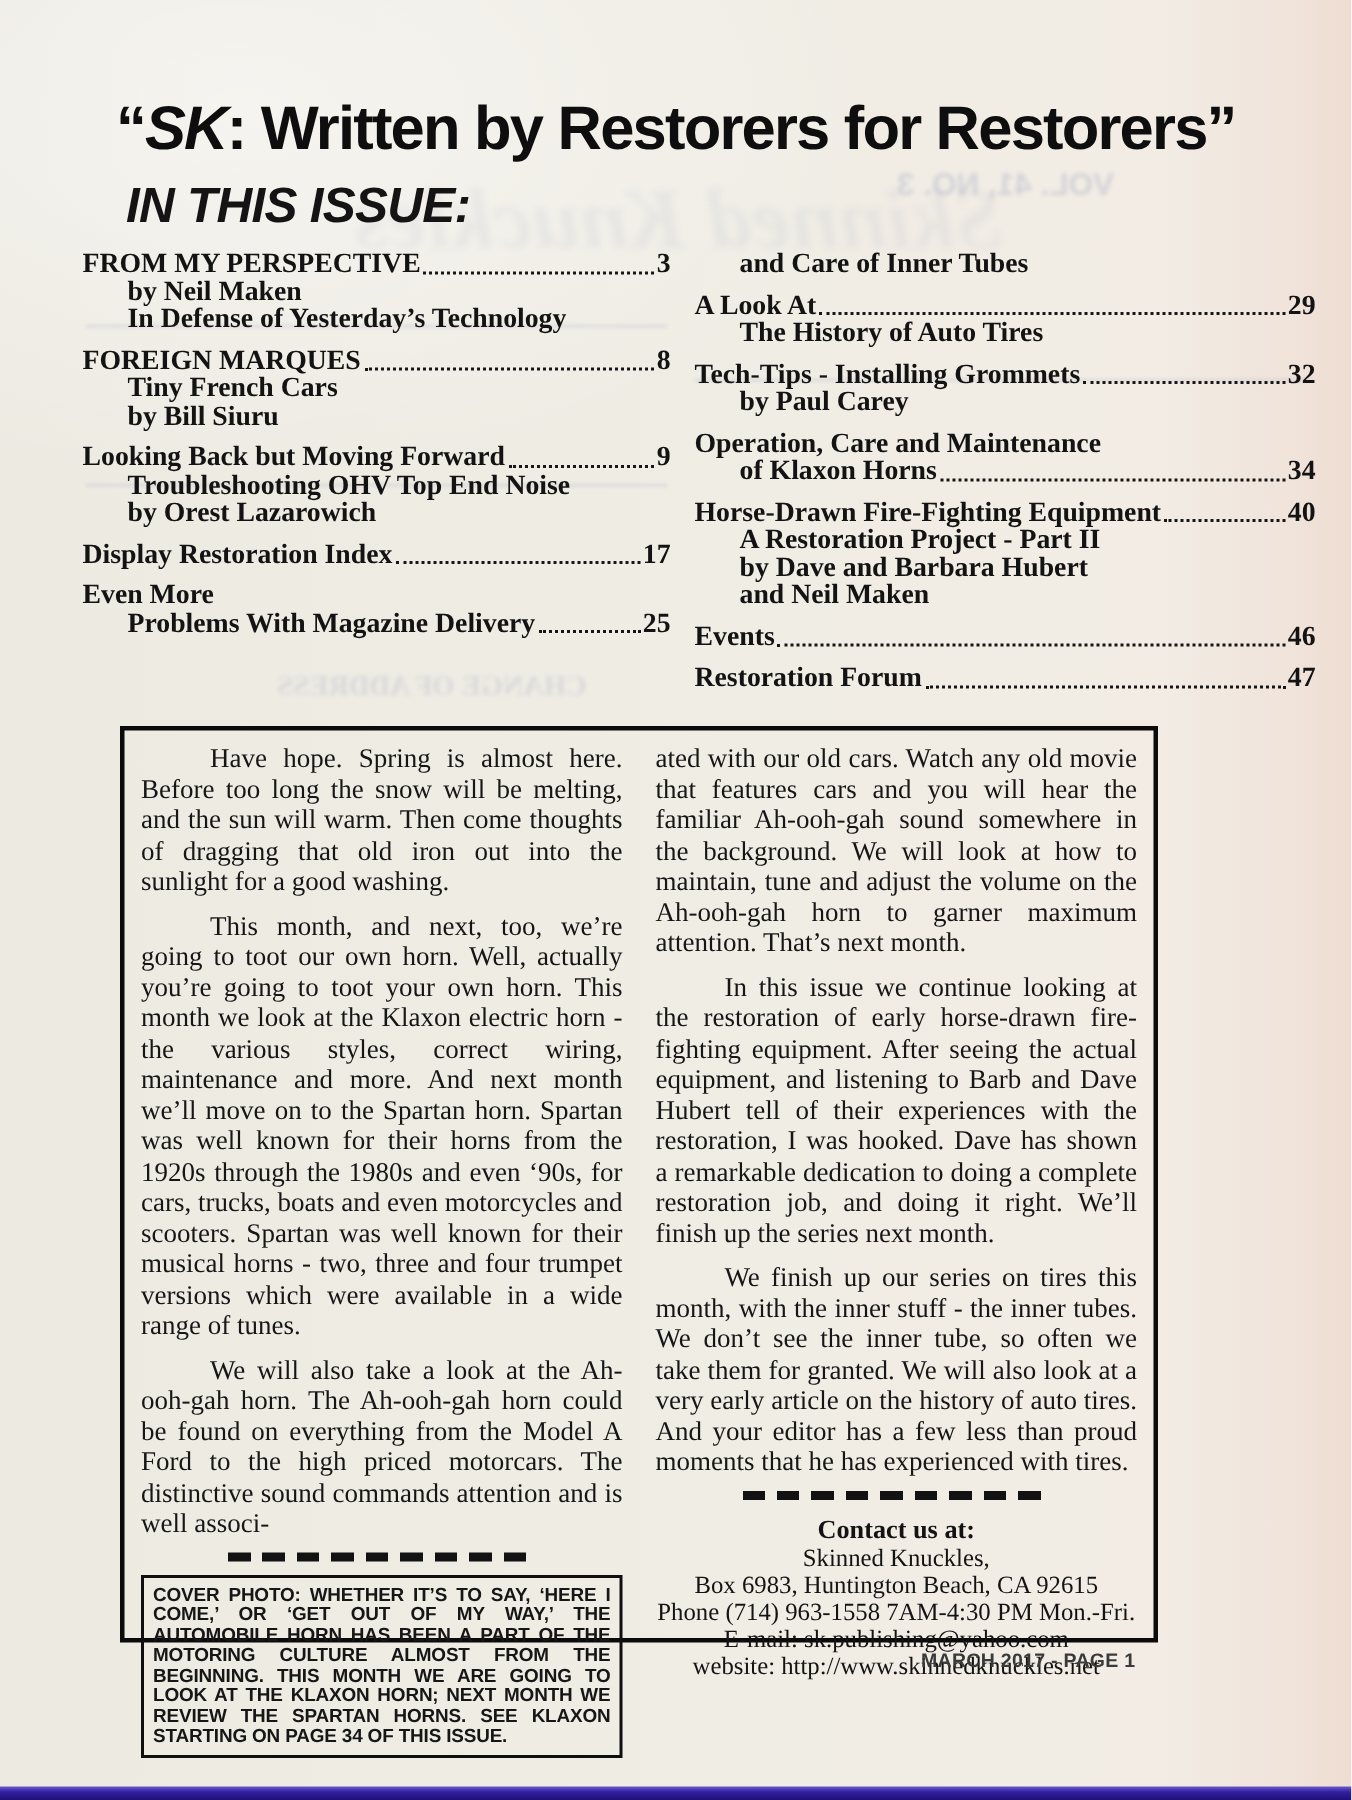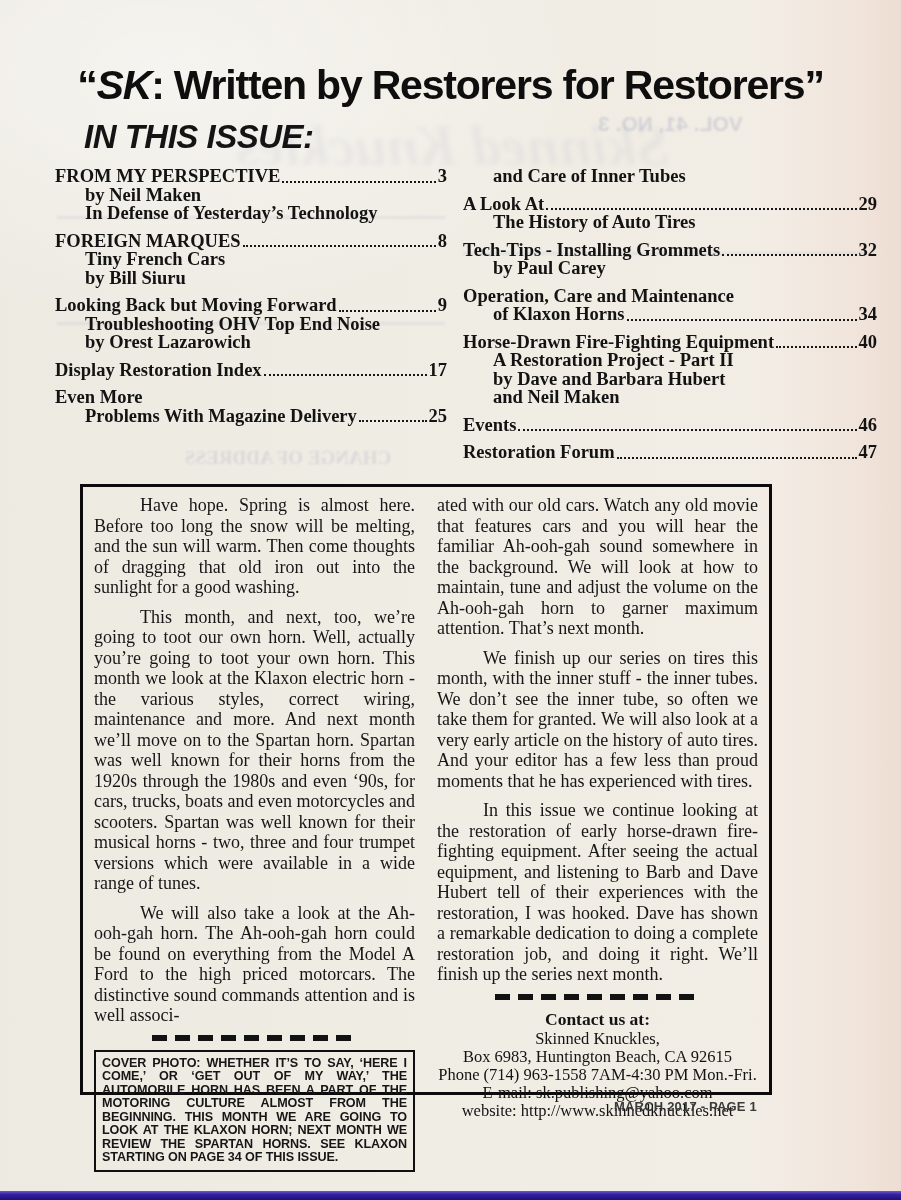--- a/index.html
+++ b/index.html
@@ -190,22 +190,22 @@
   <div class="mainbox">
     <div class="bodycol">
       <p class="bp">Have hope. Spring is almost here. Before too long the snow will be melting, and the sun will warm. Then come thoughts of dragging that old iron out into the sunlight for a good washing.</p>
       <p class="bp">This month, and next, too, we’re going to toot our own horn. Well, actually you’re going to toot your own horn. This month we look at the Klaxon electric horn - the various styles, correct wiring, maintenance and more. And next month we’ll move on to the Spartan horn. Spartan was well known for their horns from the 1920s through the 1980s and even ‘90s, for cars, trucks, boats and even motorcycles and scooters. Spartan was well known for their musical horns - two, three and four trumpet versions which were available in a wide range of tunes.</p>
       <p class="bp">We will also take a look at the Ah-ooh-gah horn. The Ah-ooh-gah horn could be found on everything from the Model A Ford to the high priced motorcars. The distinctive sound commands attention and is well associ-</p>
       <div class="dashes"></div>
       <div class="cover-note">COVER PHOTO: WHETHER IT’S TO SAY, ‘HERE I COME,’ OR ‘GET OUT OF MY WAY,’ THE AUTOMOBILE HORN HAS BEEN A PART OF THE MOTORING CULTURE ALMOST FROM THE BEGINNING. THIS MONTH WE ARE GOING TO LOOK AT THE KLAXON HORN; NEXT MONTH WE REVIEW THE SPARTAN HORNS. SEE KLAXON STARTING ON PAGE 34 OF THIS ISSUE.</div>
     </div>
     <div class="bodycol">
       <p class="bp no-indent">ated with our old cars. Watch any old movie that features cars and you will hear the familiar Ah-ooh-gah sound somewhere in the background. We will look at how to maintain, tune and adjust the volume on the Ah-ooh-gah horn to garner maximum attention. That’s next month.</p>
+      <p class="bp">In this issue we continue looking at the restoration of early horse-drawn fire-fighting equipment. After seeing the actual equipment, and listening to Barb and Dave Hubert tell of their experiences with the restoration, I was hooked. Dave has shown a remarkable dedication to doing a complete restoration job, and doing it right. We’ll finish up the series next month.</p>
       <p class="bp">We finish up our series on tires this month, with the inner stuff - the inner tubes. We don’t see the inner tube, so often we take them for granted. We will also look at a very early article on the history of auto tires. And your editor has a few less than proud moments that he has experienced with tires.</p>
-      <p class="bp">In this issue we continue looking at the restoration of early horse-drawn fire-fighting equipment. After seeing the actual equipment, and listening to Barb and Dave Hubert tell of their experiences with the restoration, I was hooked. Dave has shown a remarkable dedication to doing a complete restoration job, and doing it right. We’ll finish up the series next month.</p>
       <div class="dashes"></div>
       <div class="contact">
         <div class="contact-heading">Contact us at:</div>
         <div class="contact-line">Skinned Knuckles,</div>
         <div class="contact-line">Box 6983, Huntington Beach, CA 92615</div>
         <div class="contact-line">Phone (714) 963-1558 7AM-4:30 PM Mon.-Fri.</div>
         <div class="contact-line">E-mail: sk.publishing@yahoo.com</div>
         <div class="contact-line">website: http://www.skinnedknuckles.net</div>
       </div>
     </div>

